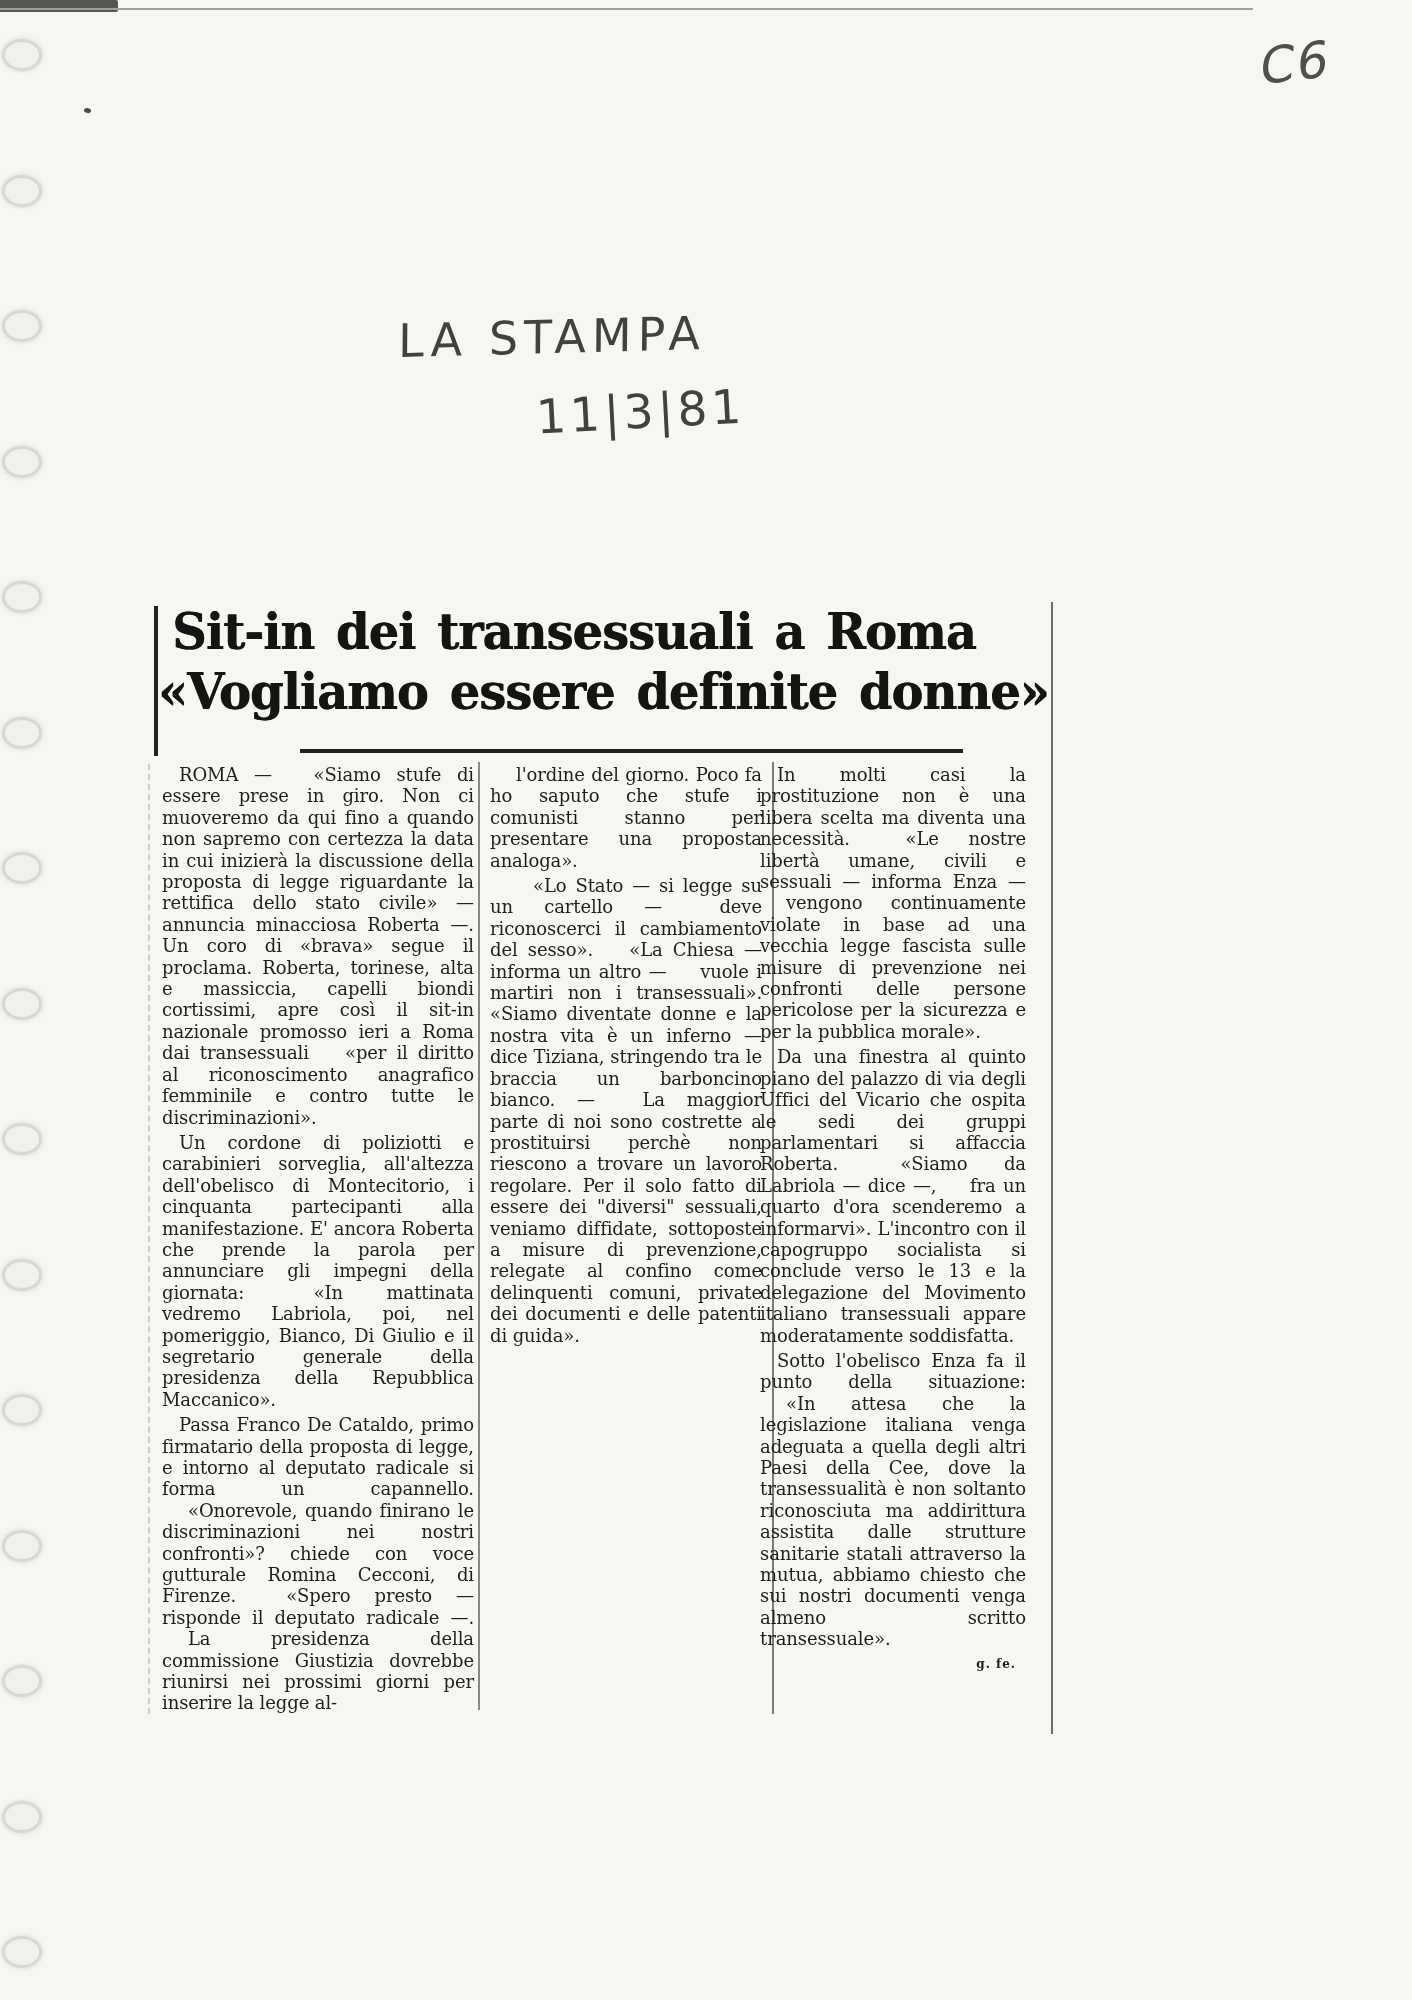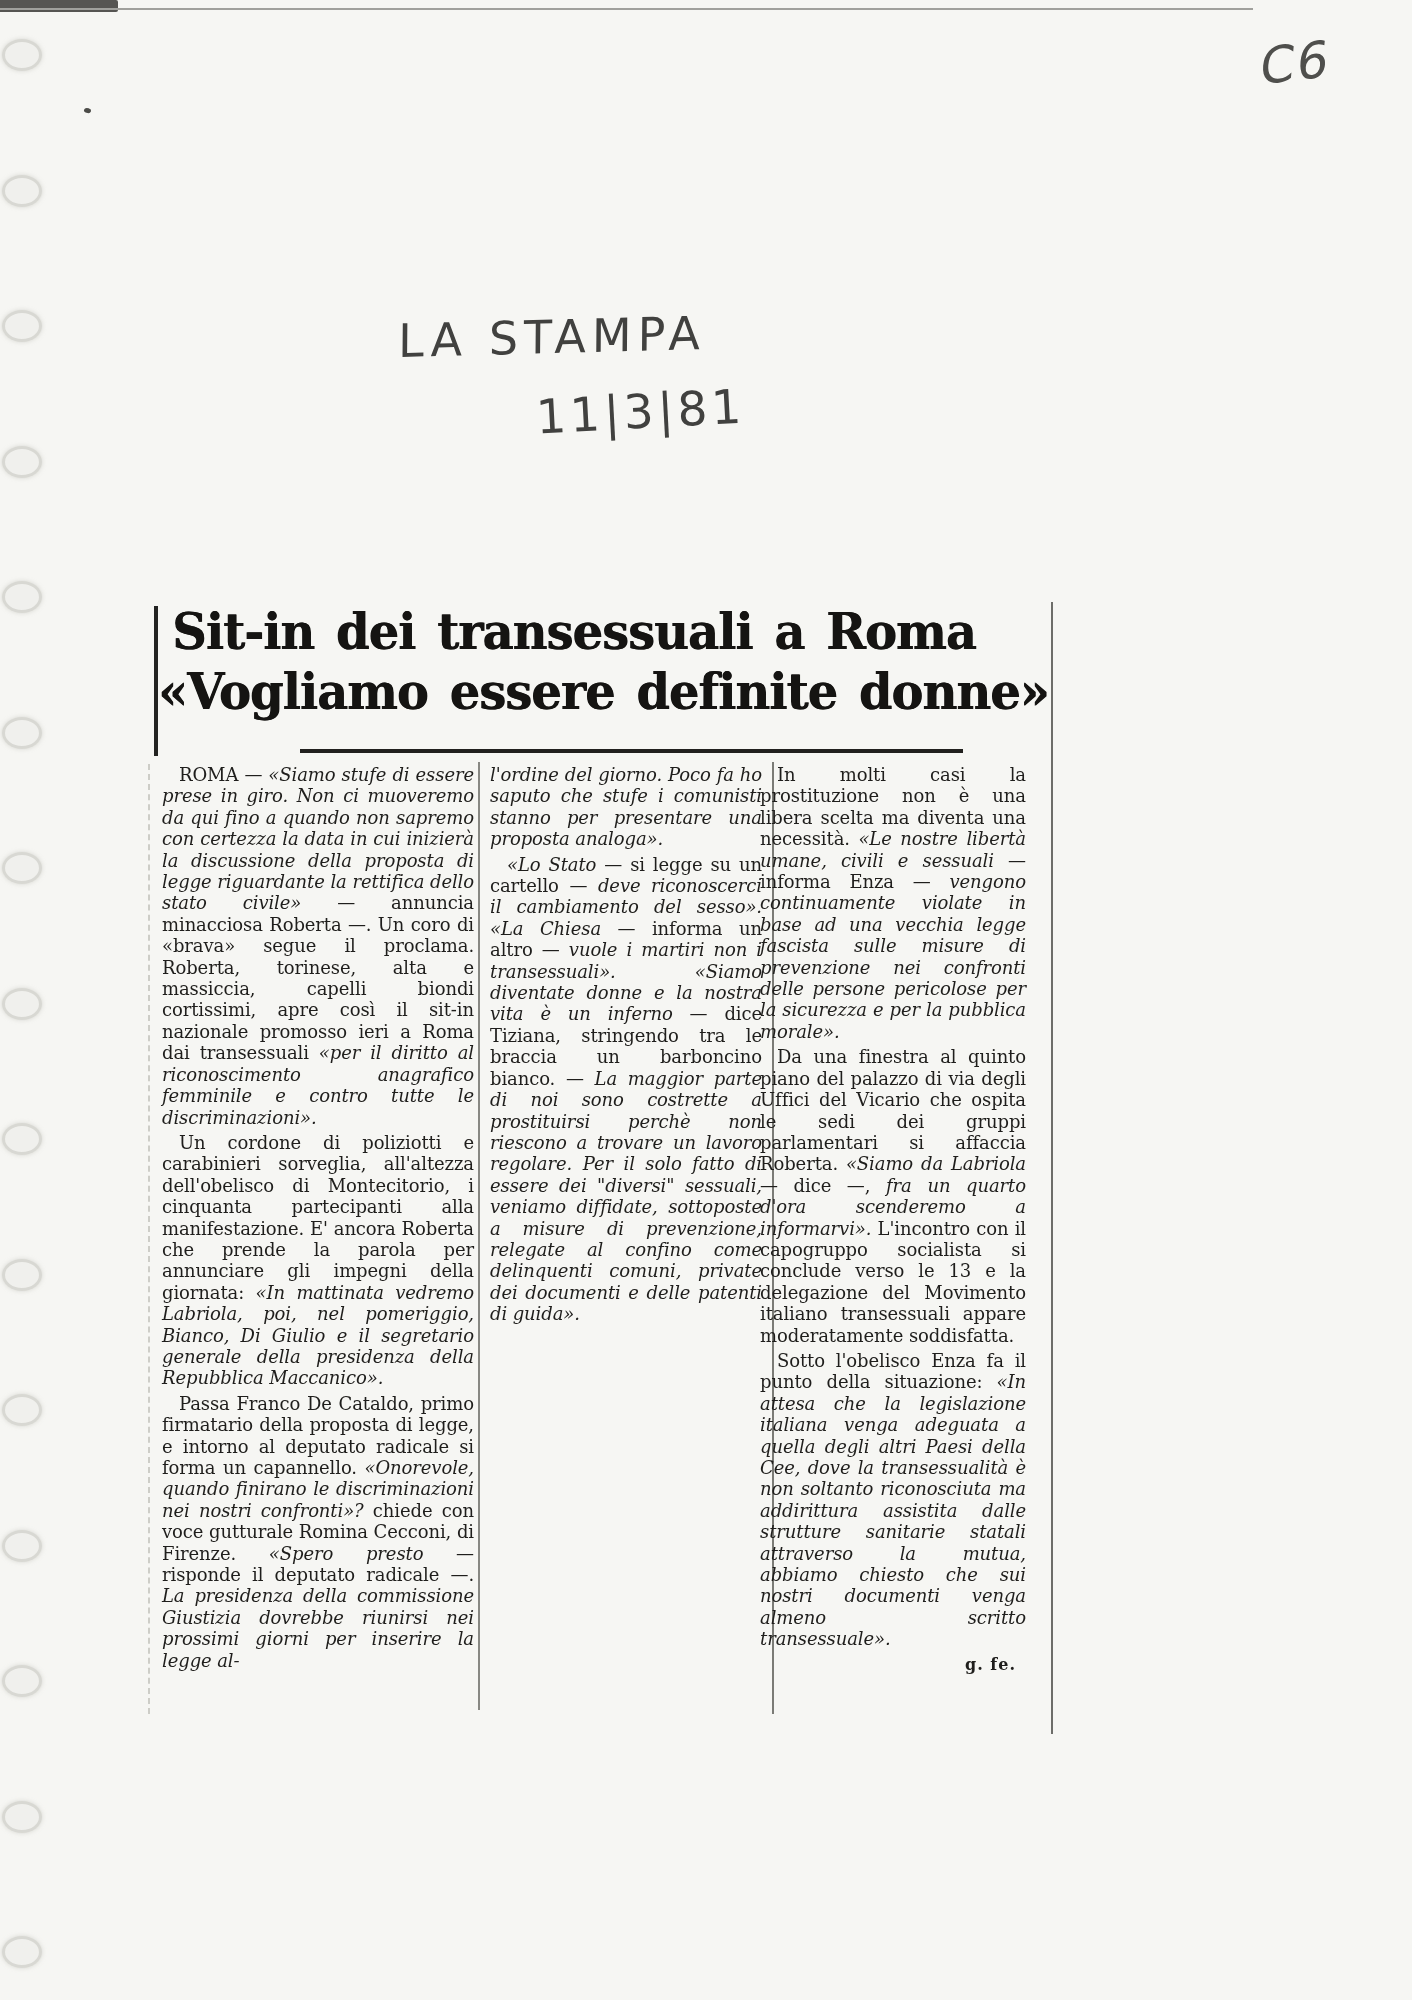--- a/index.html
+++ b/index.html
@@ -47,22 +47,22 @@
   }
   .col1{left:14px;width:312px;}
   .col2{left:342px;width:272px;}
   .col3{left:612px;width:266px;}
   .sep{position:absolute;top:166px;width:2px;background:#888883;}
   .sep1{left:330px;height:948px;}
   .sep2{left:624px;height:952px;background:#7b7b76;}
   .left-dash{position:absolute;left:0;top:168px;height:950px;width:0;border-left:2px dashed #bcbcb5;opacity:.7;}
   .par{margin:0 0 4px 0;text-indent:17px;}
   .noindent{text-indent:0;}
-  .it{font-style:italic;}
-  .byline{font-weight:bold;text-align:right;padding-right:10px;font-size:16px;margin-top:2px;letter-spacing:1px;}
+  .it{margin-left:26px;}
+  .byline{font-weight:bold;text-align:right;padding-right:10px;font-size:12px;margin-top:2px;letter-spacing:1px;}
 </style>
 </head>
 <body>
 
 <div class="paper">
 
   <div class="top-bar"></div>
   <div class="top-line"></div>
   <div class="speck"></div>
 

